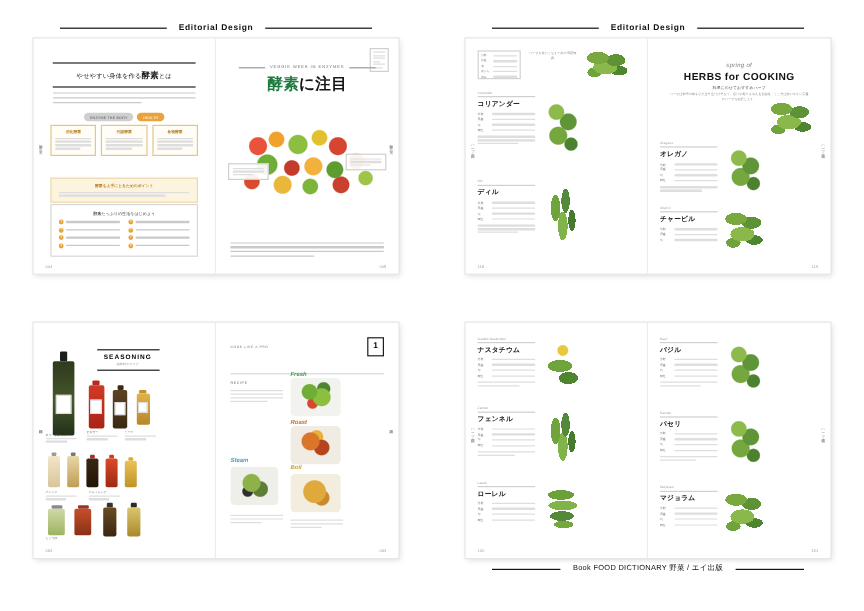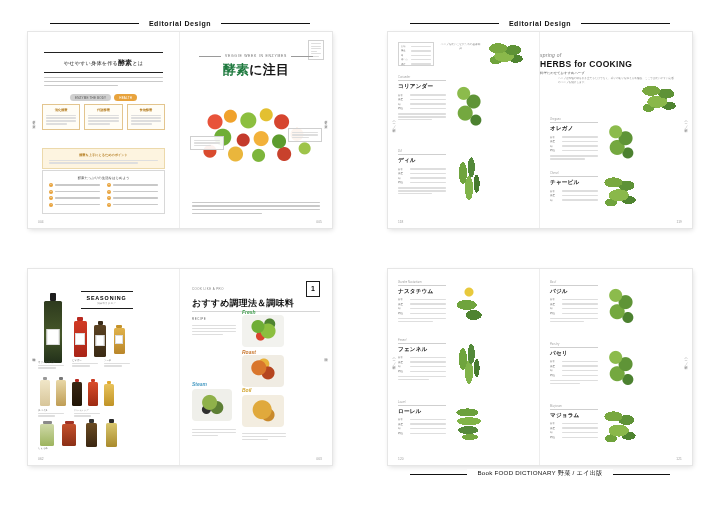--- a/index.html
+++ b/index.html
@@ -246,21 +246,21 @@
   .cornerbox {
     position: absolute;
     top: 8px; right: 8px;
     width: 16px; height: 20px;
     border: .7px solid #cfcfcf;
     display: flex; flex-direction: column; gap: 1.4px;
     padding: 2px;
   }
   .herbtitle {
     position: absolute; top: 20px; left: 0; right: 0;
-    text-align: left;
+    text-align: center;
   }
   .herbtitle .scr {
     font-size: 5px; color: #7a7a7a; font-style: italic; letter-spacing: .05em;
   }
   .herbtitle .main {
     font-size: 8.5px; font-weight: bold; letter-spacing: .04em; color: #131313; margin-top: 1px;
   }
   .herbtitle .sub {
     font-size: 3.2px; color: #4a4a4a; margin-top: 2px; letter-spacing: .06em;
   }
@@ -863,21 +863,20 @@
           </div>
 
           <div class="folio l">062</div>
         </div>
 
         <div class="pg right">
           <div class="sidetab r">調理法</div>
 
           <div class="rec-kicker">COOK LIKE A PRO</div>
           <div class="rec-num">1</div>
-          <div class="rec-title">おすすめ調理法＆調味料</div>
           <div class="recrule" style="left:12px; right:12px; top:42px"></div>
 
           <div style="position:absolute; left:12px; top:48px; font-size:3px; letter-spacing:.18em; color:#6b6b6b">RECIPE</div>
 
           <div class="rec-list" style="left:12px; top:56px; width:44px">
             <div class="tline lt"></div>
               <div class="tline lt"></div>
               <div class="tline lt"></div>
             <div class="tline lt" style="width:70%"></div>
           </div>

